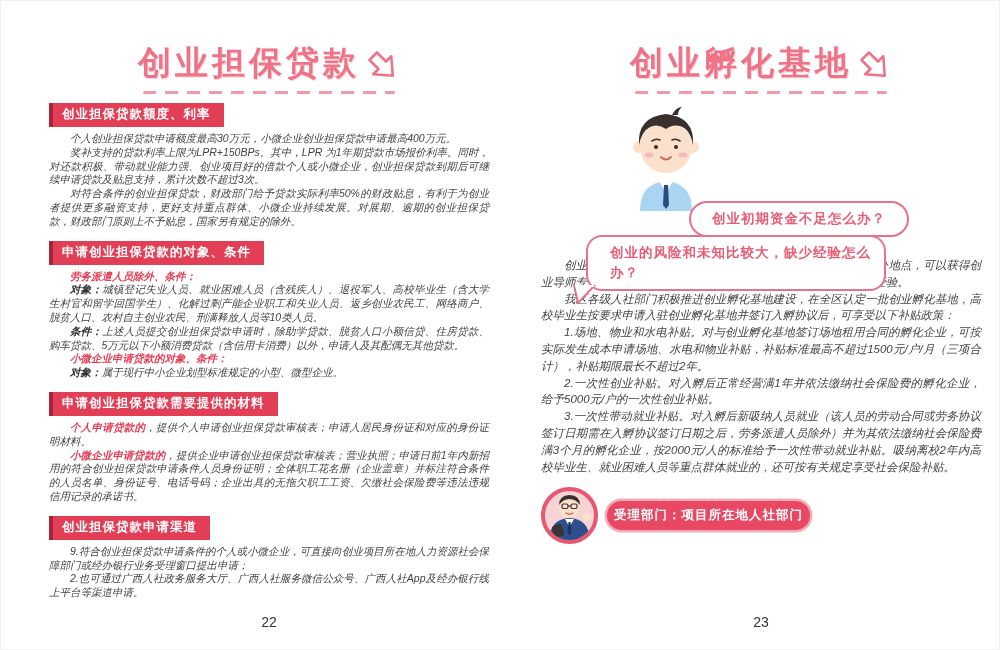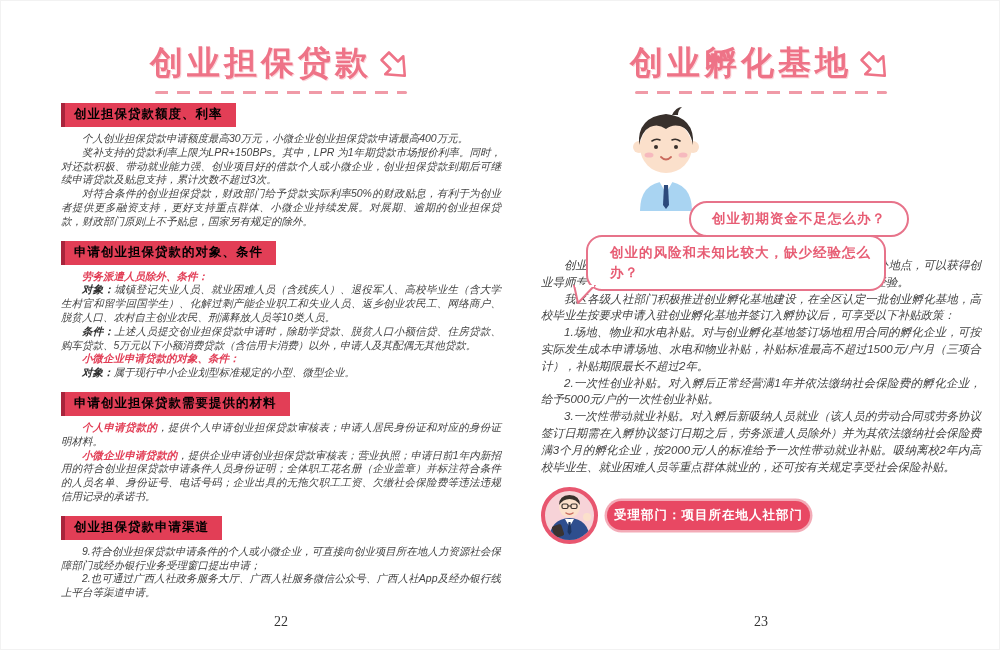--- a/index.html
+++ b/index.html
@@ -1,41 +1,41 @@
 <!DOCTYPE html>
 <html><head>
 <meta charset="utf-8">
 <style>
   * { margin:0; padding:0; box-sizing:border-box; }
   body { font-family:"Liberation Sans","DejaVu Sans",sans-serif; background:#fff; }
   .canvas { position:relative; width:1000px; height:650px; background:#fff; border:1px solid #f2f2f2; overflow:hidden; }
 
   .page { position:absolute; top:40px; width:440px; height:600px; }
-  .page-left  { left:60px; }
+  .page-left  { left:48px; }
   .page-right { left:540px; }
 
   
   .title-block { height:58px; text-align:center; position:relative; }
   .title-row { display:inline-flex; align-items:center; gap:6px; }
   .page-title {
     font-size:33px; font-weight:bold; letter-spacing:4px; color:#ee7387;
     font-family:"Liberation Serif","DejaVu Serif",serif;
     text-shadow:1px 1px 0 #fbd5da;
   }
   .arrow-icon { width:34px; height:34px; margin-top:4px; }
   .dash-line {
     height:3px; width:252px; margin:5px auto 0;
     background:repeating-linear-gradient(90deg,#f09aa7 0 13px,transparent 13px 22px);
     border-radius:2px;
   }
 
   
   .sec { margin-bottom:8px; }
   .sec-h {
-    display:inline-block; background:#e23e56; color:#000000;
+    display:inline-block; background:#e23e56; color:#ffffff;
     border-left:4px solid #a8243c;
     font-size:12.5px; font-weight:bold; letter-spacing:1px;
     padding:3px 13px 4px 9px; margin-top:4px; margin-bottom:5px;
   }
 
   
   .p  { font-size:10.5px; line-height:13.8px; color:#434343; text-align:justify; text-indent:2em;font-style:italic; }
   .page-right .p { font-size:11.5px; line-height:16.8px; }
   .red { color:#e23e56; font-weight:bold; }
   .bld { font-weight:bold; color:#2f2f2f; }
@@ -56,21 +56,21 @@
   .accept-row { display:flex; align-items:center; margin-top:12px; }
   .consultant { width:57px; height:57px; flex:0 0 auto; }
   .badge {
     margin-left:9px; background:#e84863; color:#fff; font-weight:bold; font-size:12.5px;
     letter-spacing:1px; padding:6px 7px; border-radius:16px;
     box-shadow:0 0 0 2.5px #f3abb7;
   }
 
   .pagenum {
     position:absolute; top:573px; left:0; right:0; text-align:center;
-    font-family:Liberation Serif, serif; font-size:14px; color:#333;
+    font-family:Liberation Sans, sans-serif; font-size:14px; color:#333;
   }
 </style>
 </head>
 <body>
 
 <div class="canvas">
 
   <div class="page page-left">
 
     <div class="title-block">

